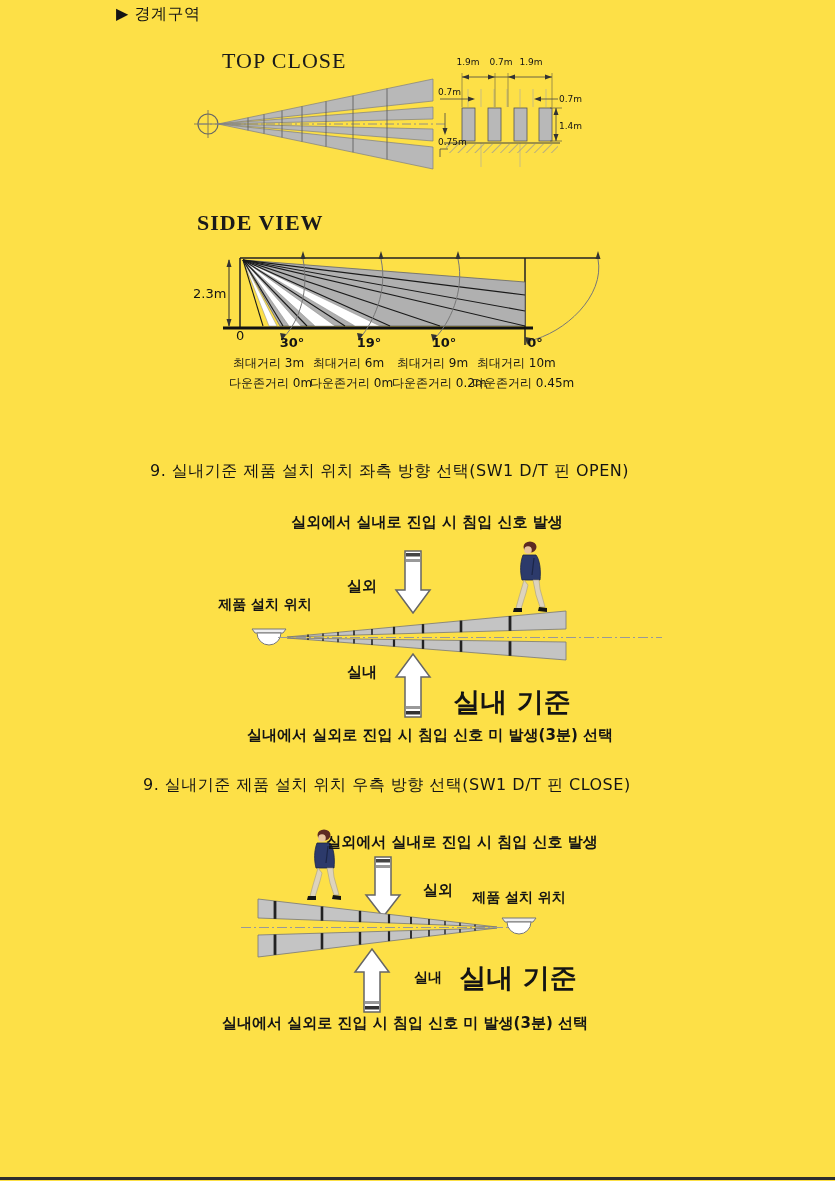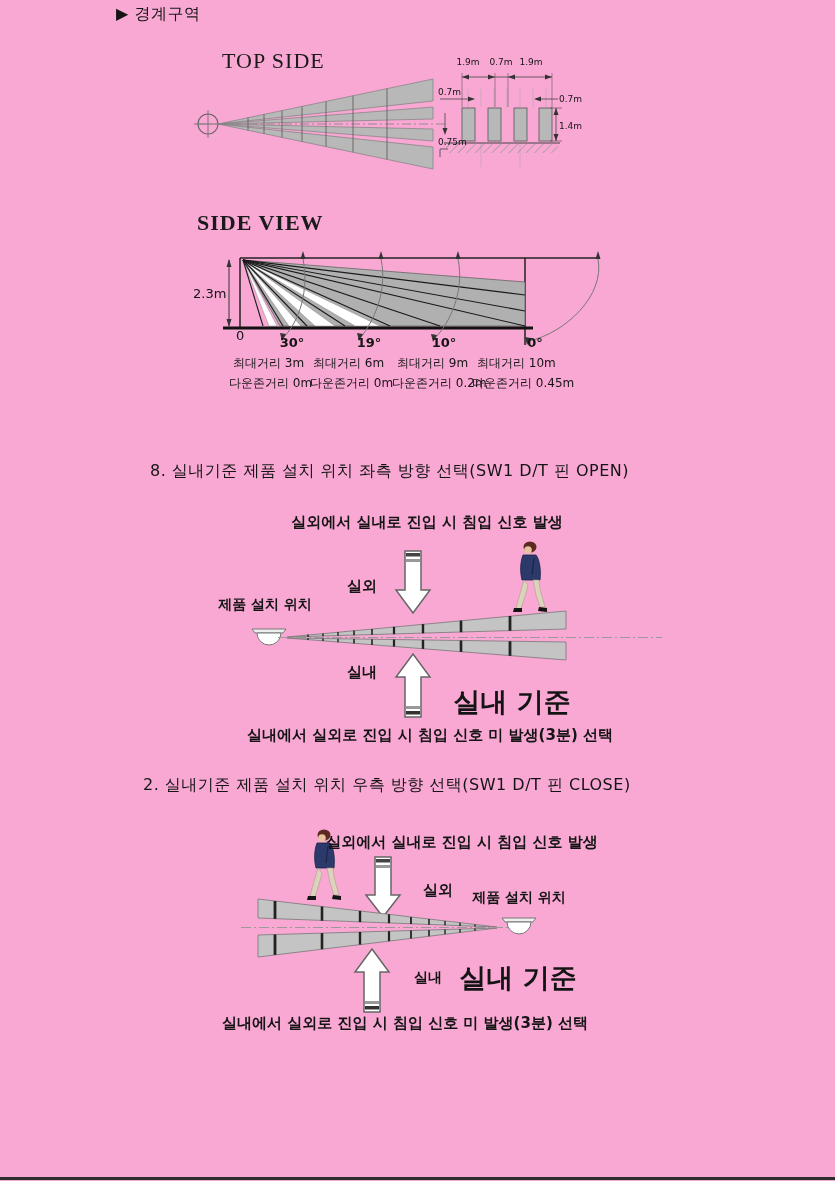--- a/index.html
+++ b/index.html
@@ -1,31 +1,31 @@
 <!DOCTYPE html>
 <html><head>
 <meta charset="utf-8">
 <style>
   html,body{margin:0;padding:0;background:#ffffff;}
-  .page{position:relative;width:835px;height:1181px;background:#f9a8d4;overflow:hidden;
+  .page{position:relative;width:835px;height:1181px;background:#fde047;overflow:hidden;
         font-family:"DejaVu Sans",sans-serif;color:#111;}
   .abs{position:absolute;}
   .ktext{font-size:16px;letter-spacing:0.5px;color:#141414;}
   .viewtitle{font-family:"Liberation Serif",serif;font-size:22px;color:#1a1a1a;letter-spacing:1px;}
   svg text{font-family:"DejaVu Sans",sans-serif;fill:#141414;}
   .bottom-line{position:absolute;left:0;top:1177px;width:835px;height:3px;background:#2e2e2e;}
 </style>
 </head>
 <body>
 
 <div class="page">
 
   <div class="abs ktext" style="left:116px;top:4px;">▶ 경계구역</div>
 
-  <div class="abs viewtitle" style="left:222px;top:48px;">TOP SIDE</div>
+  <div class="abs viewtitle" style="left:222px;top:48px;">TOP CLOSE</div>
 
   <svg class="abs" style="left:190px;top:70px;" width="260" height="112" viewBox="0 0 260 112">
     <g>
       <circle cx="18" cy="54" r="10" fill="none" stroke="#666" stroke-width="1.2"></circle>
       <line x1="18" y1="40" x2="18" y2="68" stroke="#666" stroke-width="0.8"></line>
       <line x1="4" y1="54" x2="32" y2="54" stroke="#666" stroke-width="0.8"></line>
     </g>
     <g fill="#b8b8b8" stroke="#808080" stroke-width="0.7">
       <path d="M28,54 L243,9  L243,31 Z"></path>
       <path d="M28,54 L243,37 L243,49 Z"></path>
@@ -166,21 +166,21 @@
       <text x="128" y="119" font-size="12">최대거리 6m</text>
       <text x="212" y="119" font-size="12">최대거리 9m</text>
       <text x="292" y="119" font-size="12">최대거리 10m</text>
       <text x="44" y="139" font-size="12">다운존거리 0m</text>
       <text x="125" y="139" font-size="12">다운존거리 0m</text>
       <text x="207" y="139" font-size="12">다운존거리 0.2m</text>
       <text x="287" y="139" font-size="12">다운존거리 0.45m</text>
     </g>
   </svg>
 
-  <div class="abs ktext" style="left:150px;top:461px;">8. 실내기준 제품 설치 위치 좌측 방향 선택(SW1 D/T 핀 OPEN)</div>
+  <div class="abs ktext" style="left:150px;top:461px;">9. 실내기준 제품 설치 위치 좌측 방향 선택(SW1 D/T 핀 OPEN)</div>
 
   <svg class="abs" style="left:180px;top:505px;" width="490" height="245" viewBox="0 0 490 245">
     <text x="247" y="22" font-size="15" font-weight="bold" text-anchor="middle">실외에서 실내로 진입 시 침입 신호 발생</text>
     <g>
       <path d="M225,46 L241,46 L241,85 L250,85 L233,108 L216,85 L225,85 Z" fill="#fff" stroke="#666" stroke-width="1.5"></path>
       <rect x="226" y="48" width="14" height="3.5" fill="#444"></rect>
       <rect x="226" y="54" width="14" height="3" fill="#999"></rect>
     </g>
     <g transform="translate(333,36)">
       <ellipse cx="17" cy="6" rx="6.5" ry="5.5" fill="#5d2a22"></ellipse>
@@ -226,21 +226,21 @@
     <g>
       <path d="M225,212 L225,172 L216,172 L233,149 L250,172 L241,172 L241,212 Z" fill="#fff" stroke="#666" stroke-width="1.5"></path>
       <rect x="226" y="201" width="14" height="3" fill="#999"></rect>
       <rect x="226" y="206" width="14" height="3.5" fill="#333"></rect>
     </g>
     <text x="182" y="172" font-size="15" font-weight="bold" text-anchor="middle">실내</text>
     <text x="332" y="206" font-size="27" font-weight="bold" text-anchor="middle">실내 기준</text>
     <text x="250" y="235" font-size="15" font-weight="bold" text-anchor="middle">실내에서 실외로 진입 시 침입 신호 미 발생(3분) 선택</text>
   </svg>
 
-  <div class="abs ktext" style="left:143px;top:775px;">2. 실내기준 제품 설치 위치 우측 방향 선택(SW1 D/T 핀 CLOSE)</div>
+  <div class="abs ktext" style="left:143px;top:775px;">9. 실내기준 제품 설치 위치 우측 방향 선택(SW1 D/T 핀 CLOSE)</div>
 
   <svg class="abs" style="left:170px;top:815px;" width="500" height="225" viewBox="0 0 500 225">
     <g transform="translate(137,14)">
       <ellipse cx="17" cy="6" rx="6.5" ry="5.5" fill="#5d2a22"></ellipse>
       <circle cx="15" cy="9" r="3.8" fill="#e8c49e"></circle>
       <path d="M10,14 C7,22 7,31 9,39 L27,39 C28,30 27,19 23,14 Z" fill="#2c3a6b" stroke="#1b2547" stroke-width="0.8"></path>
       <path d="M21,17 L19,34" stroke="#1b2547" stroke-width="1.2" fill="none"></path>
       <path d="M11,39 L6,56 L3,67 L8,68 L13,52 L15,44 Z" fill="#ddd3bd" stroke="#a79d83" stroke-width="0.6"></path>
       <path d="M20,39 L23,54 L27,66 L32,66 L27,48 L26,39 Z" fill="#ddd3bd" stroke="#a79d83" stroke-width="0.6"></path>
       <path d="M1,67 L9,67 L9,71 L0,71 Z" fill="#141414"></path>

